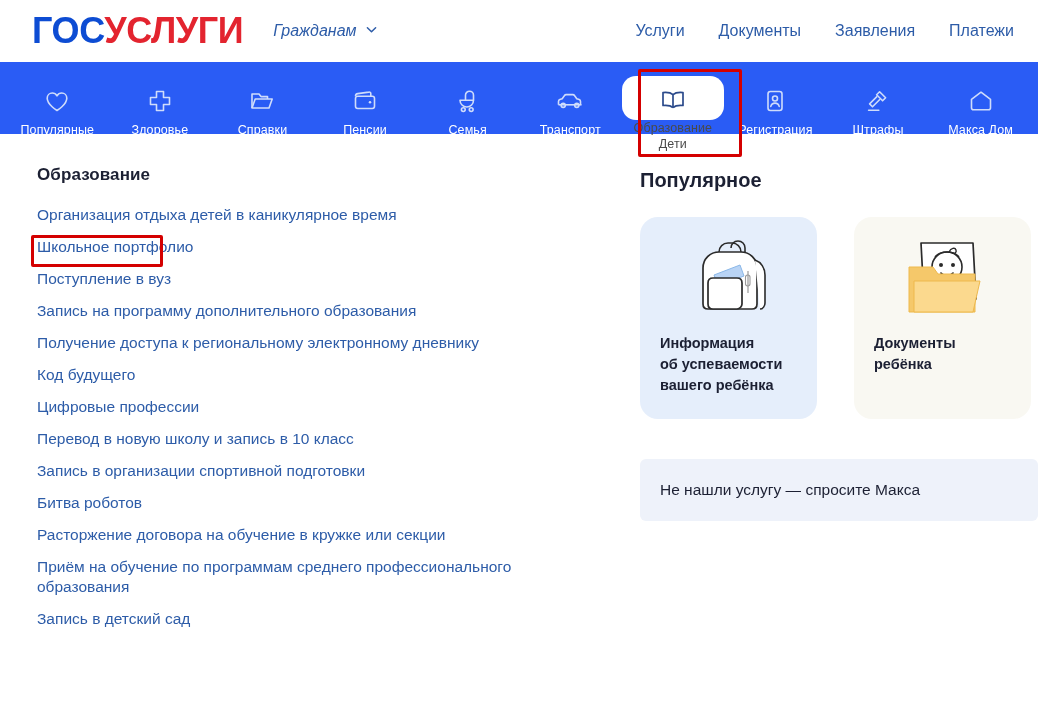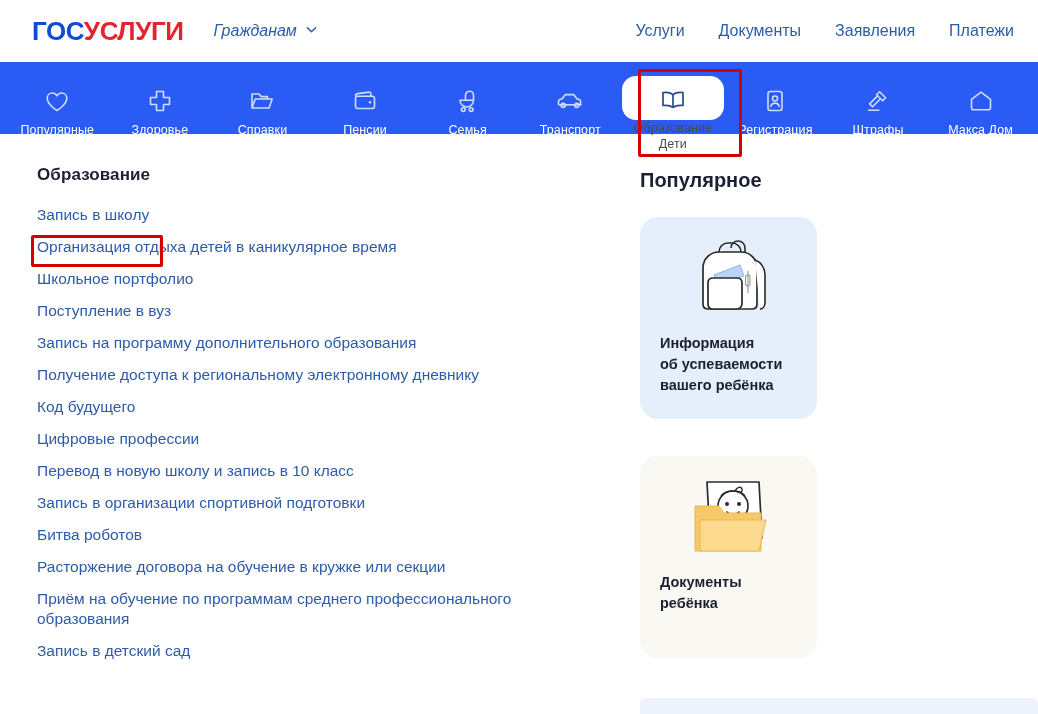--- a/index.html
+++ b/index.html
@@ -15,21 +15,21 @@
   
   .header {
     height:62px;
     display:flex;
     align-items:center;
     padding:0 24px 0 32px;
     background:#fff;
     position:relative;
   }
   .logo {
-    font-size:26px;
+    font-size:36px;
     font-weight:bold;
     letter-spacing:-0.4px;
     white-space:nowrap;
     font-family:"Liberation Sans", sans-serif;
   }
   .logo .p1 { color:#0d4cd3; }
   .logo .p2 { color:#e3242f; }
 
   .citizens {
     margin-left:30px;
@@ -154,21 +154,21 @@
     flex:1;
     padding:35px 0 0 20px;
     position:relative;
   }
   .pop-title {
     font-size:20px;
     font-weight:bold;
     color:#1c2033;
     margin:0 0 25px 0;
   }
-  .cards { display:flex; gap:37px;flex-direction:column; }
+  .cards { display:flex; gap:37px; }
   .card {
     width:177px;
     height:202px;
     border-radius:18px;
     padding:0;
     position:relative;
     cursor:pointer;
     overflow:hidden;
     flex:0 0 auto;
   }
@@ -345,21 +345,20 @@
   </div>
 
 </div>
 <div class="hl-nav"></div>
 
 <div class="content">
 
   <div class="leftcol">
     <h2 class="sec-title">Образование</h2>
     <div class="links">
-      <a>Запись в школу</a>
       <a>Организация отдыха детей в каникулярное время</a>
       <a>Школьное портфолио</a>
       <a>Поступление в вуз</a>
       <a>Запись на программу дополнительного образования</a>
       <a>Получение доступа к региональному электронному дневнику</a>
       <a>Код будущего</a>
       <a>Цифровые профессии</a>
       <a>Перевод в новую школу и запись в 10 класс</a>
       <a>Запись в организации спортивной подготовки</a>
       <a>Битва роботов</a>

